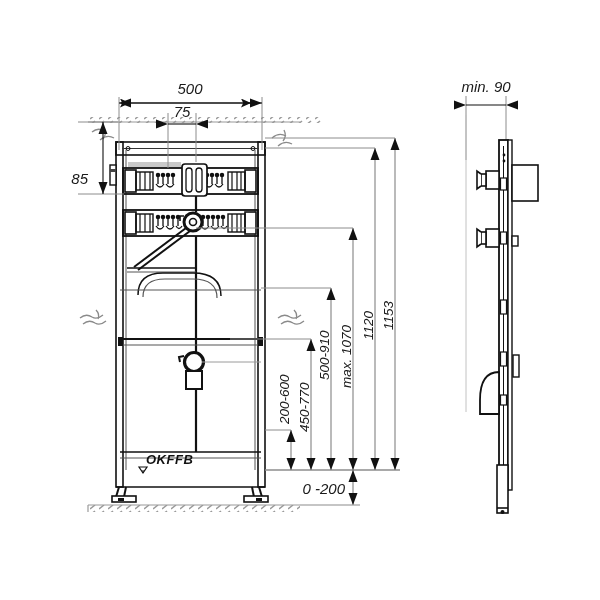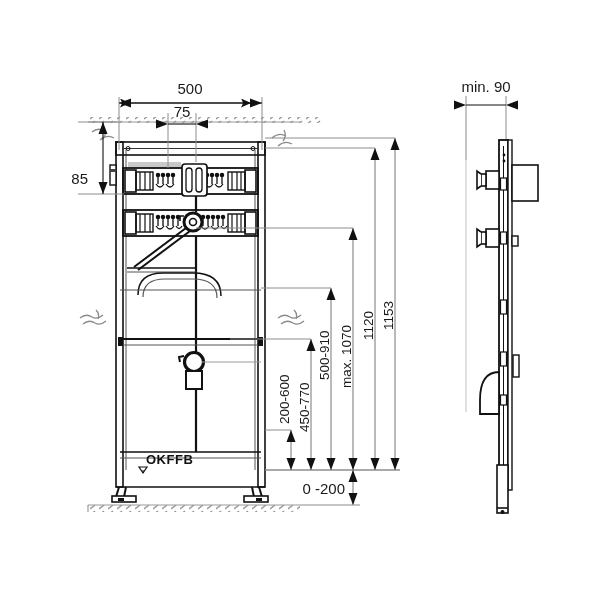--- a/index.html
+++ b/index.html
@@ -1,17 +1,17 @@
 <!DOCTYPE html>
 <html><head>
 <meta charset="utf-8">
 <style>
   html,body{margin:0;padding:0;background:#ffffff;}
   body{width:600px;height:600px;font-family:"Liberation Sans",sans-serif;overflow:hidden;}
-  #stage{position:relative;width:600px;height:600px;background:#fff;}
+  #stage{position:relative;width:600px;height:600px;background:#fff;font-style:italic;}
   svg{display:block;}
   .dimtext{font-family:"Liberation Sans",sans-serif;font-size:15px;fill:#1a1a1a;}
   .dimtext-sm{font-family:"Liberation Sans",sans-serif;font-size:13.5px;fill:#1a1a1a;}
   .oklabel{font-family:"Liberation Sans",sans-serif;font-size:13px;font-weight:bold;fill:#111;letter-spacing:.5px;}
 </style>
 </head>
 <body>
 
 <div id="stage">
   <svg width="600" height="600" viewBox="0 0 600 600">

